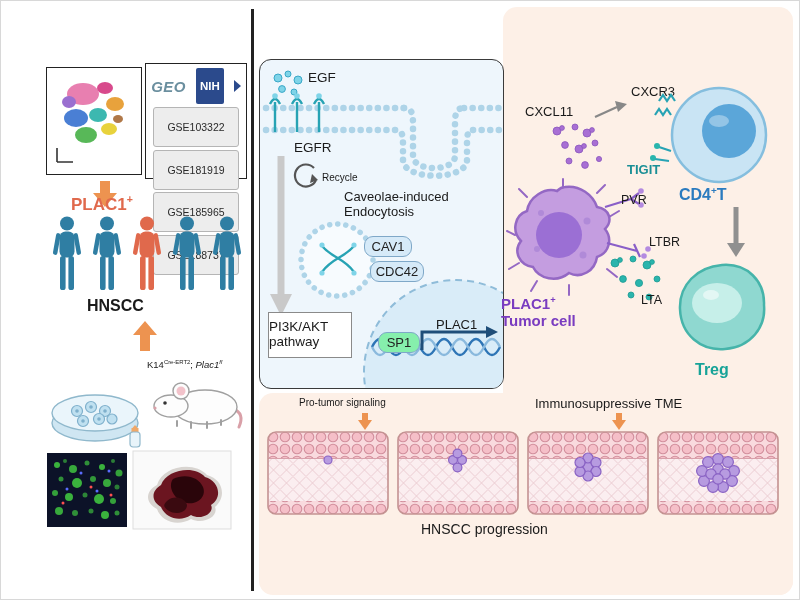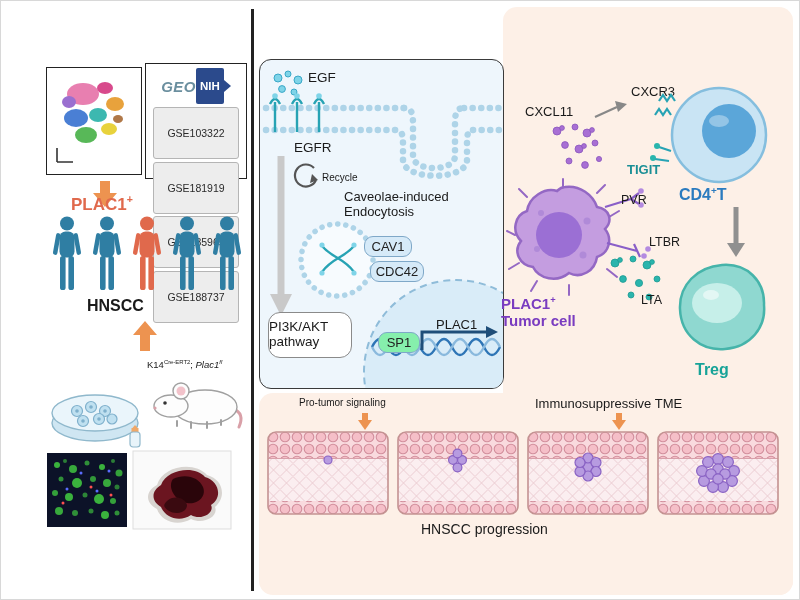--- a/index.html
+++ b/index.html
@@ -4,21 +4,21 @@
 <style>
   *{margin:0;padding:0;box-sizing:border-box}
   html,body{background:#fff}
   body{font-family:"Liberation Sans",sans-serif;color:#1a1a1a}
   .canvas{position:relative;width:800px;height:600px;background:#fff;overflow:hidden;border:1px solid #d8d8d8}
   .abs{position:absolute}
   .txt{position:absolute;white-space:nowrap;line-height:1.15}
   .ctr{text-align:left}
   sup.s{font-size:62%;vertical-align:super}
   .pill{background:#ededed;border:1px solid #b5b5b5;border-radius:3px;font-size:10.5px;
-        color:#2a2a2a;text-align:center;padding:19px 0;width:86px;margin:2.5px auto}
+        color:#2a2a2a;text-align:center;padding:13px 0;width:86px;margin:2.5px auto}
   .person{width:32px;height:76px}
   .person svg{width:100%;height:100%}
   .person.blue svg *{fill:#2F7EA3}
   .person.orange svg *{fill:#E0694C}
   .bluebox{position:absolute;background:#d6eaf8;border:1.4px solid #7fa8c8;border-radius:9px;
            font-size:13px;text-align:center;color:#222}
   .panelbox{position:absolute;left:258px;top:58px;width:245px;height:330px;background:#eef6fc;
             border:1.6px solid #3a3a3a;border-radius:12px;overflow:hidden}
   .peach{position:absolute;background:#fdf0e7;border-radius:14px}
   .tissue{position:absolute}
@@ -58,21 +58,21 @@
       <ellipse cx="29" cy="50" rx="12" ry="9" fill="#4a7fd4"></ellipse>
       <ellipse cx="51" cy="47" rx="9" ry="7" fill="#3cb8b0"></ellipse>
       <ellipse cx="39" cy="67" rx="11" ry="8" fill="#58b858"></ellipse>
       <ellipse cx="62" cy="61" rx="8" ry="6" fill="#e8d23c"></ellipse>
       <ellipse cx="71" cy="51" rx="5" ry="4" fill="#b07848"></ellipse>
       <path d="M10 94 v-14 M10 94 h16" stroke="#333" stroke-width="1.6" fill="none"></path>
     </svg>
   </div>
 
   <div class="abs" style="left:144px;top:62px;width:102px;height:116px;background:#fff;border:1.6px solid #222;padding-top:4px">
-    <div style="display:flex;align-items:center;justify-content:center;gap:0">
+    <div style="display:flex;align-items:center;justify-content:center;gap:10px">
       <span style="font-weight:bold;font-style:italic;font-size:15px;color:#6b8f9f;letter-spacing:.5px">GEO</span>
       <span style="background:#2b4a8c;color:#fff;font-weight:bold;font-size:11.5px;padding:12px 4px;border-radius:2px">NIH</span>
       <span style="width:0;height:0;border-top:6px solid transparent;border-bottom:6px solid transparent;border-left:7px solid #2b4a8c"></span>
     </div>
     <div style="margin-top:3px">
       <div class="pill">GSE103322</div>
       <div class="pill">GSE181919</div>
       <div class="pill">GSE185965</div>
       <div class="pill">GSE188737</div>
     </div>
@@ -296,21 +296,21 @@
       <g fill="#7fd4e8">
           <circle cx="32" cy="27" r="2.6"></circle>
           <circle cx="64" cy="27" r="2.6"></circle>
           <circle cx="32" cy="55" r="2.6"></circle>
           <circle cx="64" cy="55" r="2.6"></circle>
         </g>
     </svg>
     <div class="bluebox" style="left:104px;top:176px;width:48px;height:21px;line-height:19px">CAV1</div>
     <div class="bluebox" style="left:110px;top:201px;width:54px;height:21px;line-height:19px">CDC42</div>
 
-    <div class="abs ctr" style="left:8px;top:252px;width:84px;height:46px;background:#fff;border:1.4px solid #8a8a8a;border-radius:12px;font-size:13.5px;padding-top:6px">
+    <div class="abs ctr" style="left:8px;top:252px;width:84px;height:46px;background:#fff;border:1.4px solid #8a8a8a;border-radius:0;font-size:13.5px;padding-top:6px">
       <div>PI3K/AKT</div>
       <div>pathway</div>
     </div>
 
     <svg class="abs" style="left:0;top:0" width="245" height="330" viewBox="0 0 245 330">
       <circle cx="196" cy="312" r="92" fill="#d9ecf8" stroke="#8fbcd9" stroke-width="2" stroke-dasharray="7 5"></circle>
     </svg>
 
     <svg class="abs" style="left:112px;top:270px" width="128" height="36" viewBox="0 0 128 36">
       <path d="M0 17 Q8 1 16 17 T32 17 T48 17 T64 17 T80 17 T96 17 T112 17 T128 17" fill="none" stroke="#2e75b6" stroke-width="2.4"></path>

